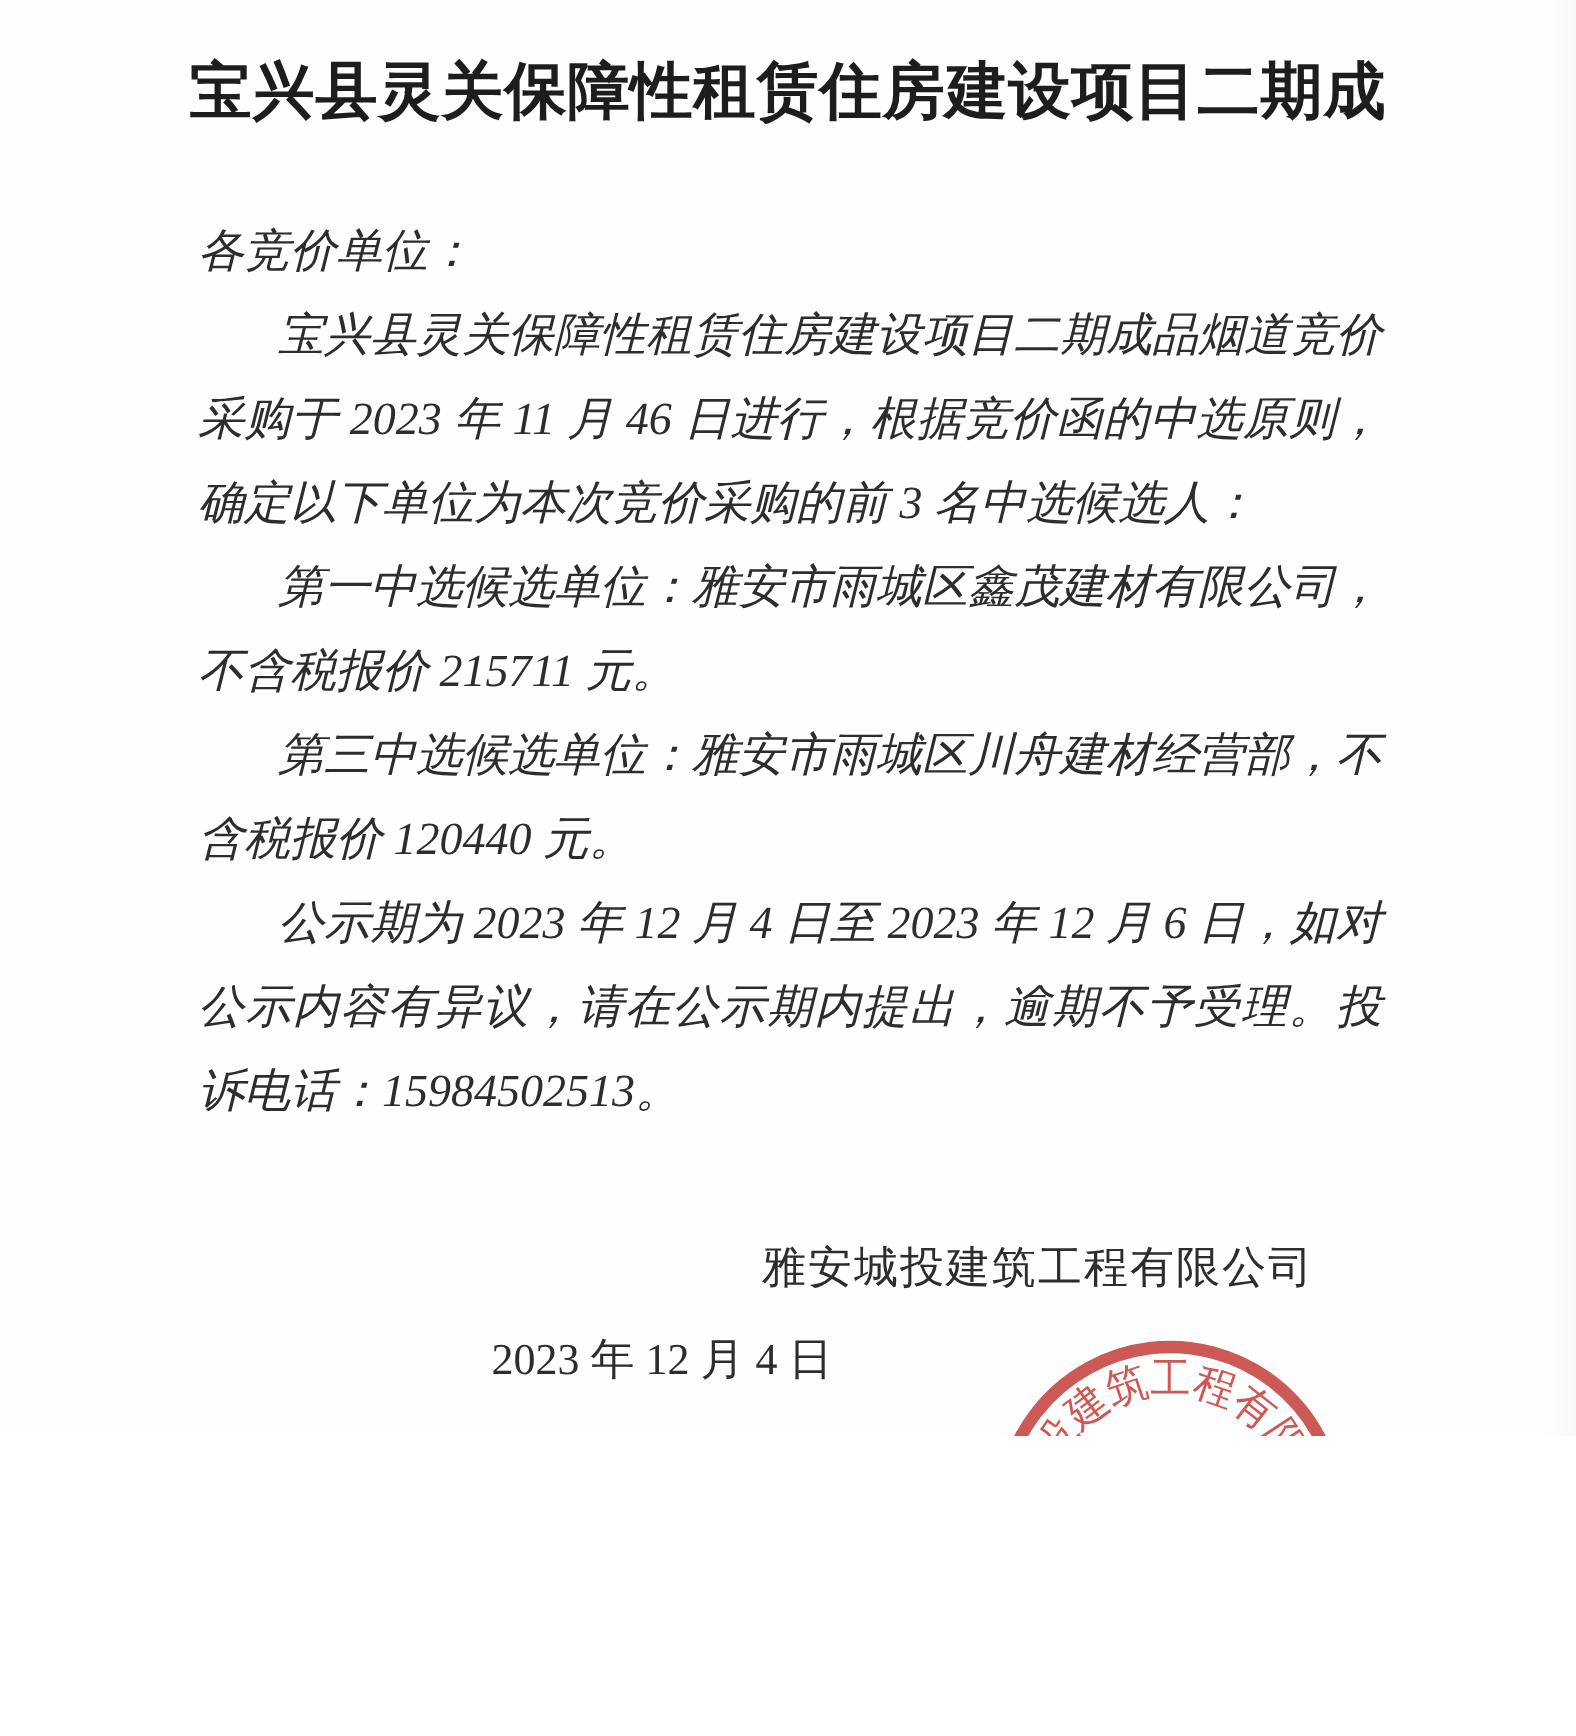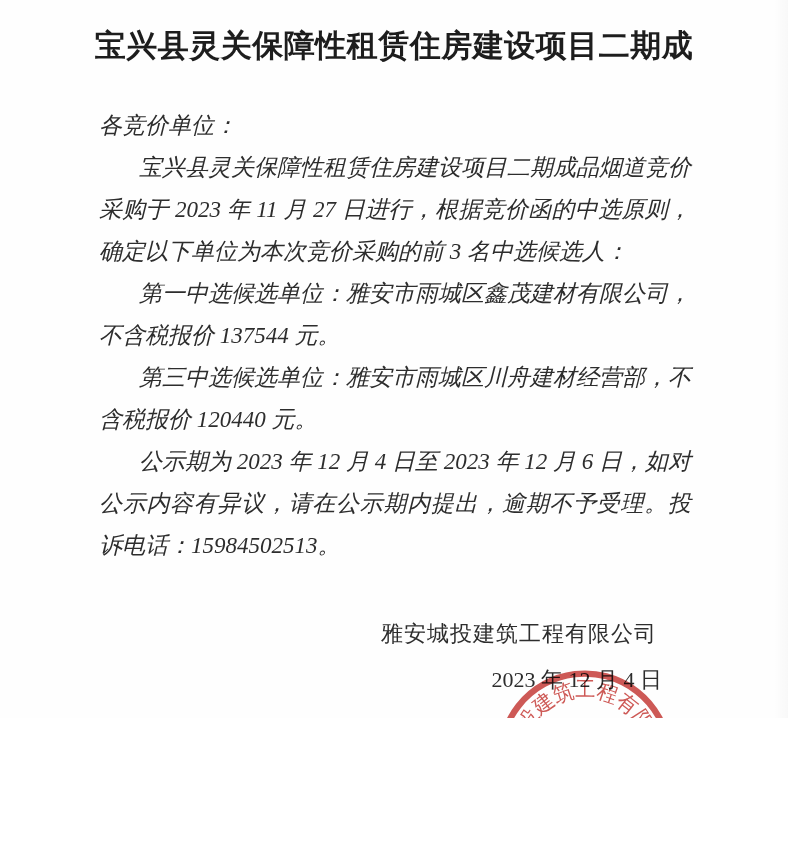--- a/index.html
+++ b/index.html
@@ -55,20 +55,21 @@
   }
   .sig-company {
     padding-right: 131px;
     letter-spacing: 1px;
     line-height: 30px;
   }
   .sig-date {
     padding-right: 126px;
     margin-top: 16px;
     line-height: 30px;
+    text-align: center;
   }
 
   .seal {
     position: absolute;
     left: 489px;
     top: 662px;
     width: 192px;
     height: 192px;
     mix-blend-mode: multiply;
     opacity: 0.88;
@@ -81,22 +82,22 @@
 <body>
 
 <div class="page">
 
   <h1 class="doc-title">
     <span class="title-line">宝兴县灵关保障性租赁住房建设项目二期成</span>
   </h1>
 
   <div class="doc-body">
     <p class="salutation">各竞价单位：</p>
-    <p class="para">宝兴县灵关保障性租赁住房建设项目二期成品烟道竞价采购于 2023 年 11 月 27 日进行，根据竞价函的中选原则，确定以下单位为本次竞价采购的前 3 名中选候选人：</p>
-    <p class="para">第一中选候选单位：雅安市雨城区鑫茂建材有限公司，不含税报价 137544 元。</p>
+    <p class="para">宝兴县灵关保障性租赁住房建设项目二期成品烟道竞价采购于 2023 年 11 月 46 日进行，根据竞价函的中选原则，确定以下单位为本次竞价采购的前 3 名中选候选人：</p>
+    <p class="para">第一中选候选单位：雅安市雨城区鑫茂建材有限公司，不含税报价 215711 元。</p>
     <p class="para">第三中选候选单位：雅安市雨城区川舟建材经营部，不含税报价 120440 元。</p>
     <p class="para">公示期为 2023 年 12 月 4 日至 2023 年 12 月 6 日，如对公示内容有异议，请在公示期内提出，逾期不予受理。投诉电话：15984502513。</p>
   </div>
 
   <div class="signature">
     <div class="sig-company">雅安城投建筑工程有限公司</div>
     <div class="sig-date">2023 年 12 月 4 日</div>
   </div>
 
   <div class="seal">

